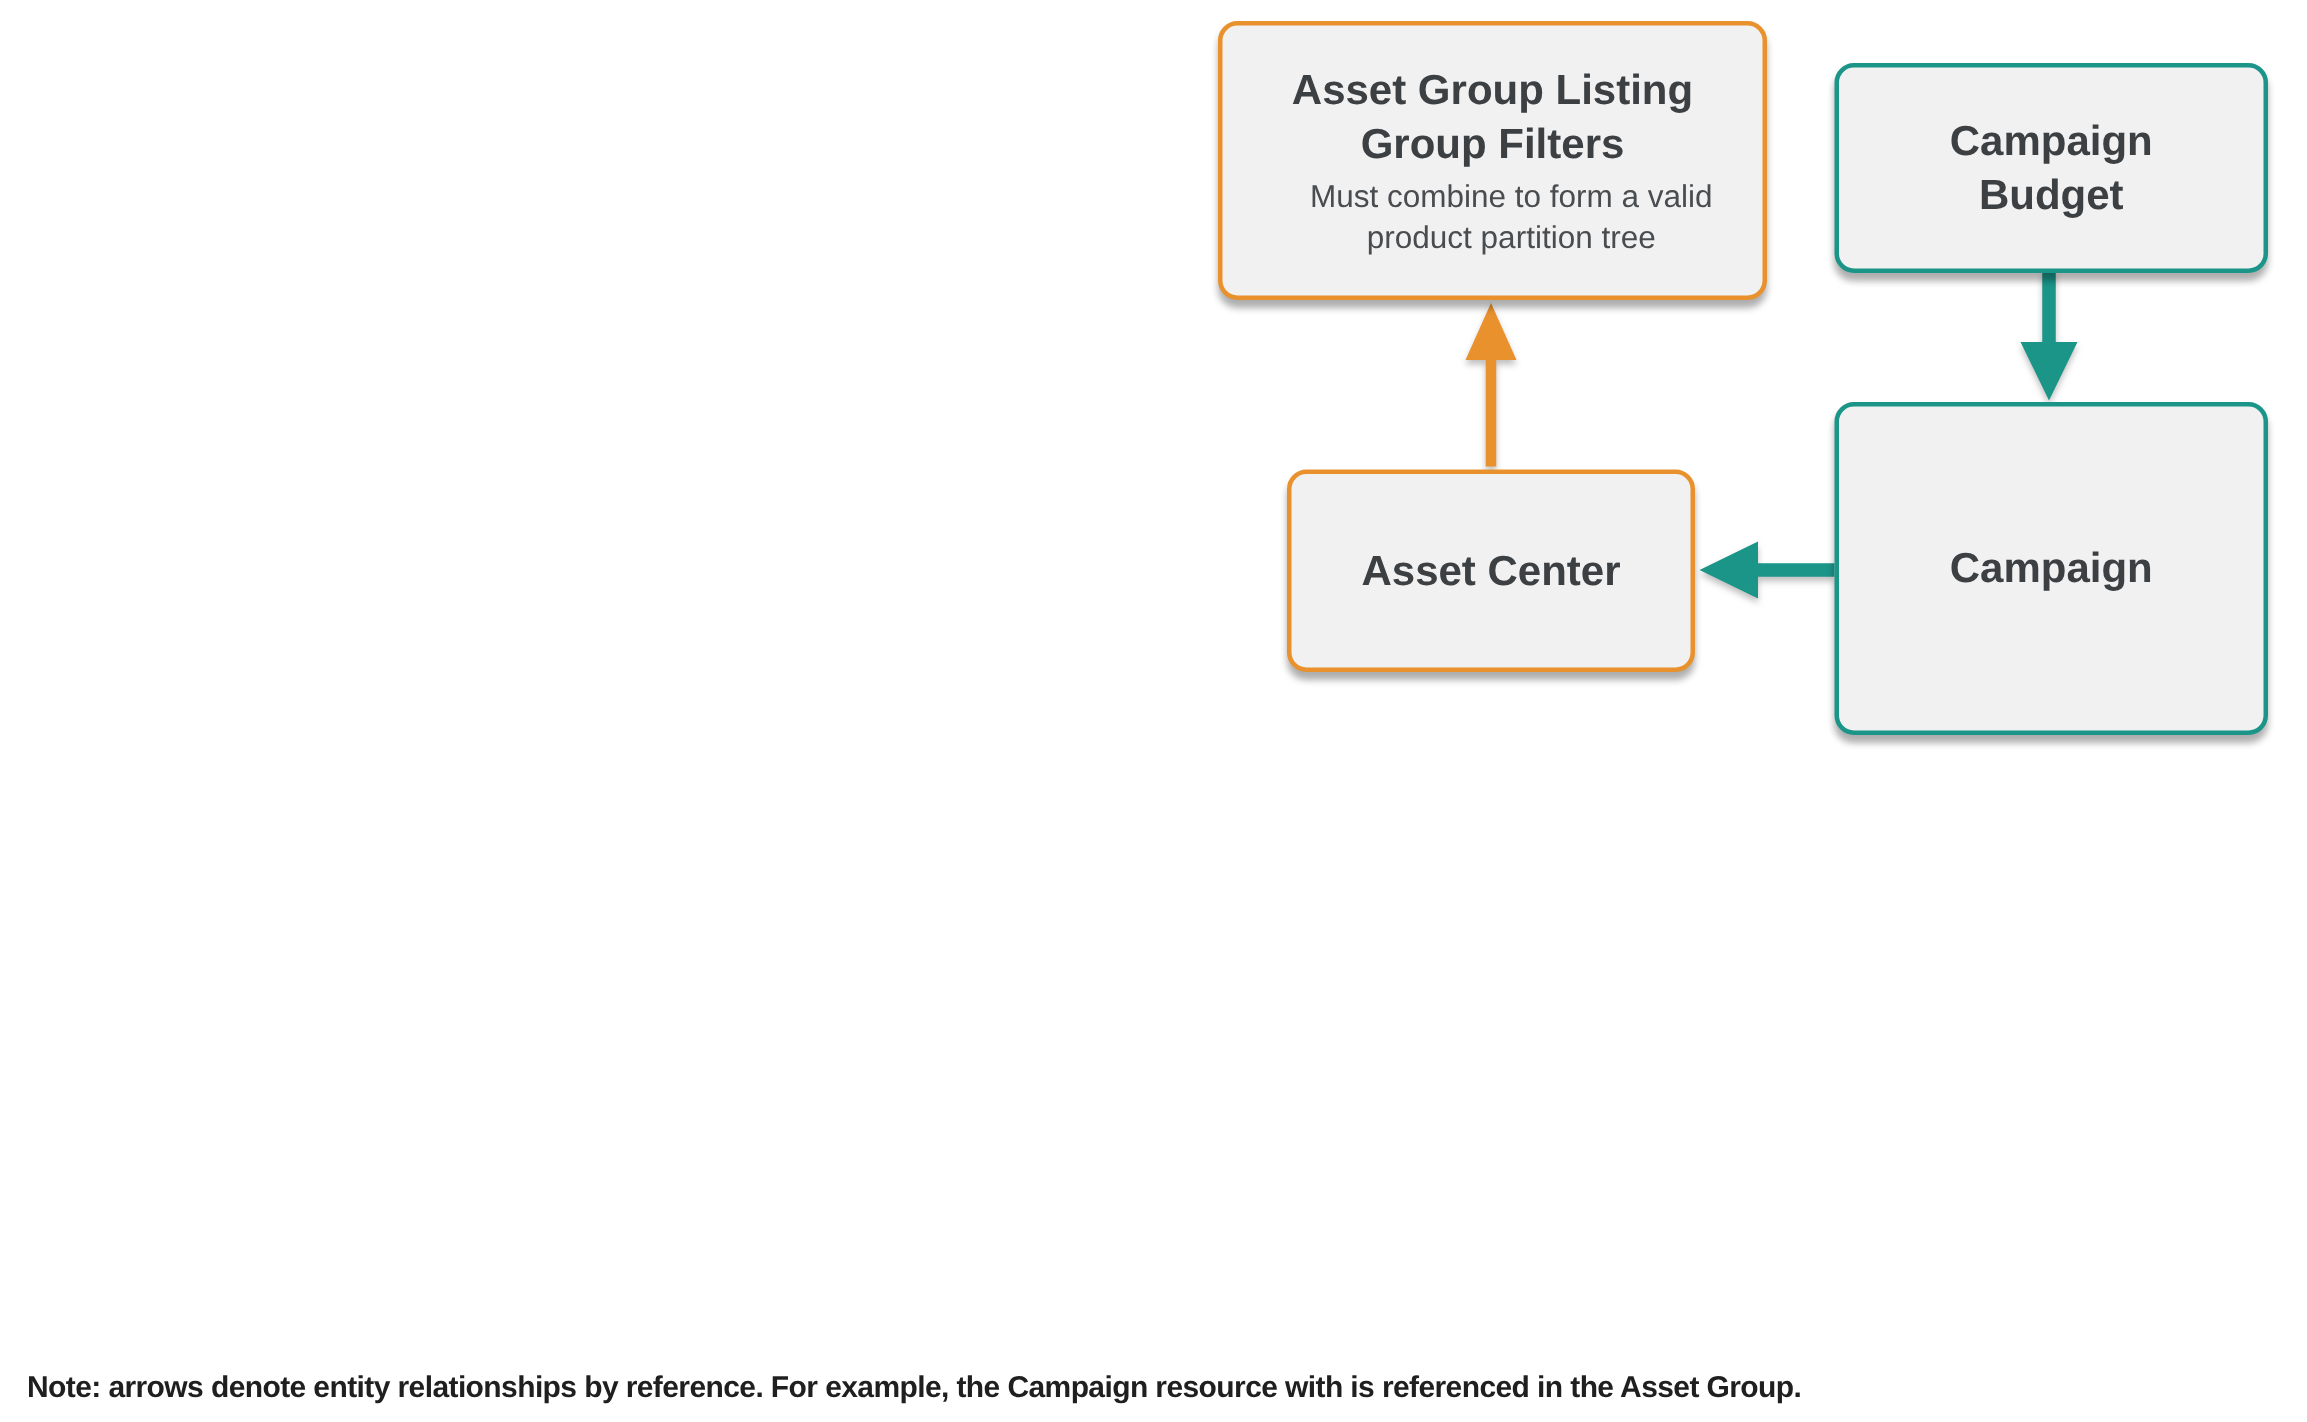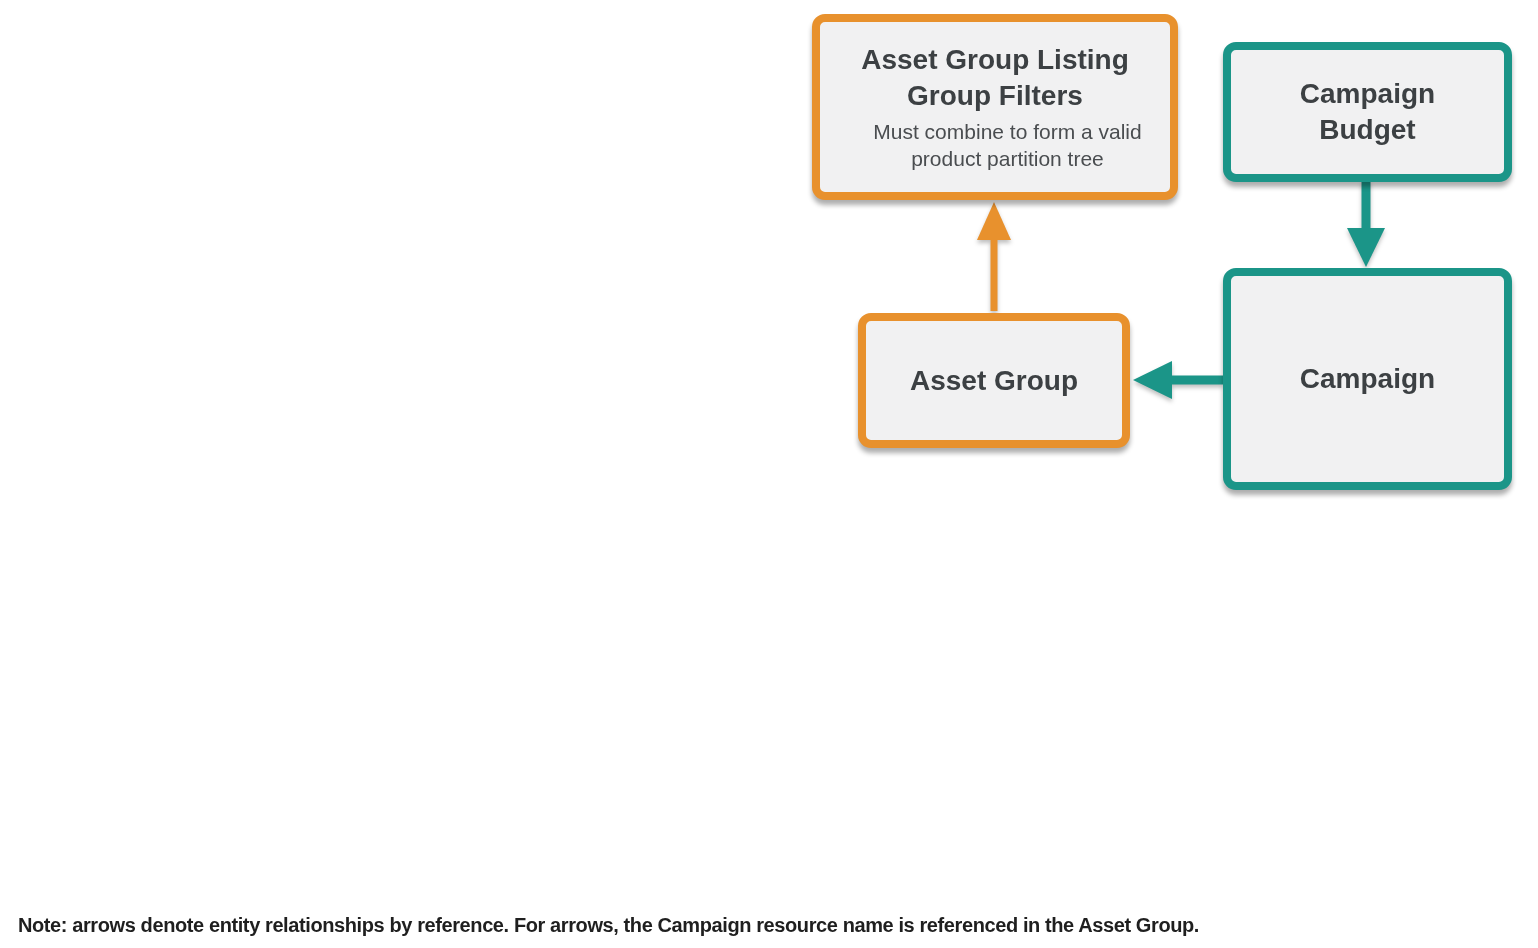--- a/index.html
+++ b/index.html
@@ -8,21 +8,21 @@
     font-family: "Liberation Sans", sans-serif;
     width: 1538px; height: 948px;
     position: relative;
     overflow: hidden;
   }
   .canvas { position: absolute; inset: 0; }
 
   .node {
     position: absolute;
     background: var(--box-bg);
-    border: 8px solid #be185d;
+    border: 3px solid #be185d;
     border-radius: 13px;
     box-shadow: 0 5px 5px rgba(0,0,0,0.32);
     display: flex;
     flex-direction: column;
     align-items: center;
     justify-content: center;
     text-align: center;
     padding: 8px 12px;
   }
   .node[data-accent="orange"] { border-color: var(--orange); }
@@ -99,23 +99,23 @@
 product partition tree</div>
   </div>
 
   <div class="node" id="node-budget" data-accent="teal">
     <div class="node-title">Campaign
 Budget</div>
 
   </div>
 
   <div class="node" id="node-assetgrp" data-accent="orange">
-    <div class="node-title">Asset Group</div>
+    <div class="node-title">Asset Center</div>
 
   </div>
 
   <div class="node" id="node-campaign" data-accent="teal">
     <div class="node-title">Campaign</div>
   </div>
 
-  <div class="note">Note: arrows denote entity relationships by reference. For arrows, the Campaign resource name is referenced in the Asset Group.</div>
+  <div class="note">Note: arrows denote entity relationships by reference. For example, the Campaign resource with is referenced in the Asset Group.</div>
 
 </div>
 
 </body></html>

